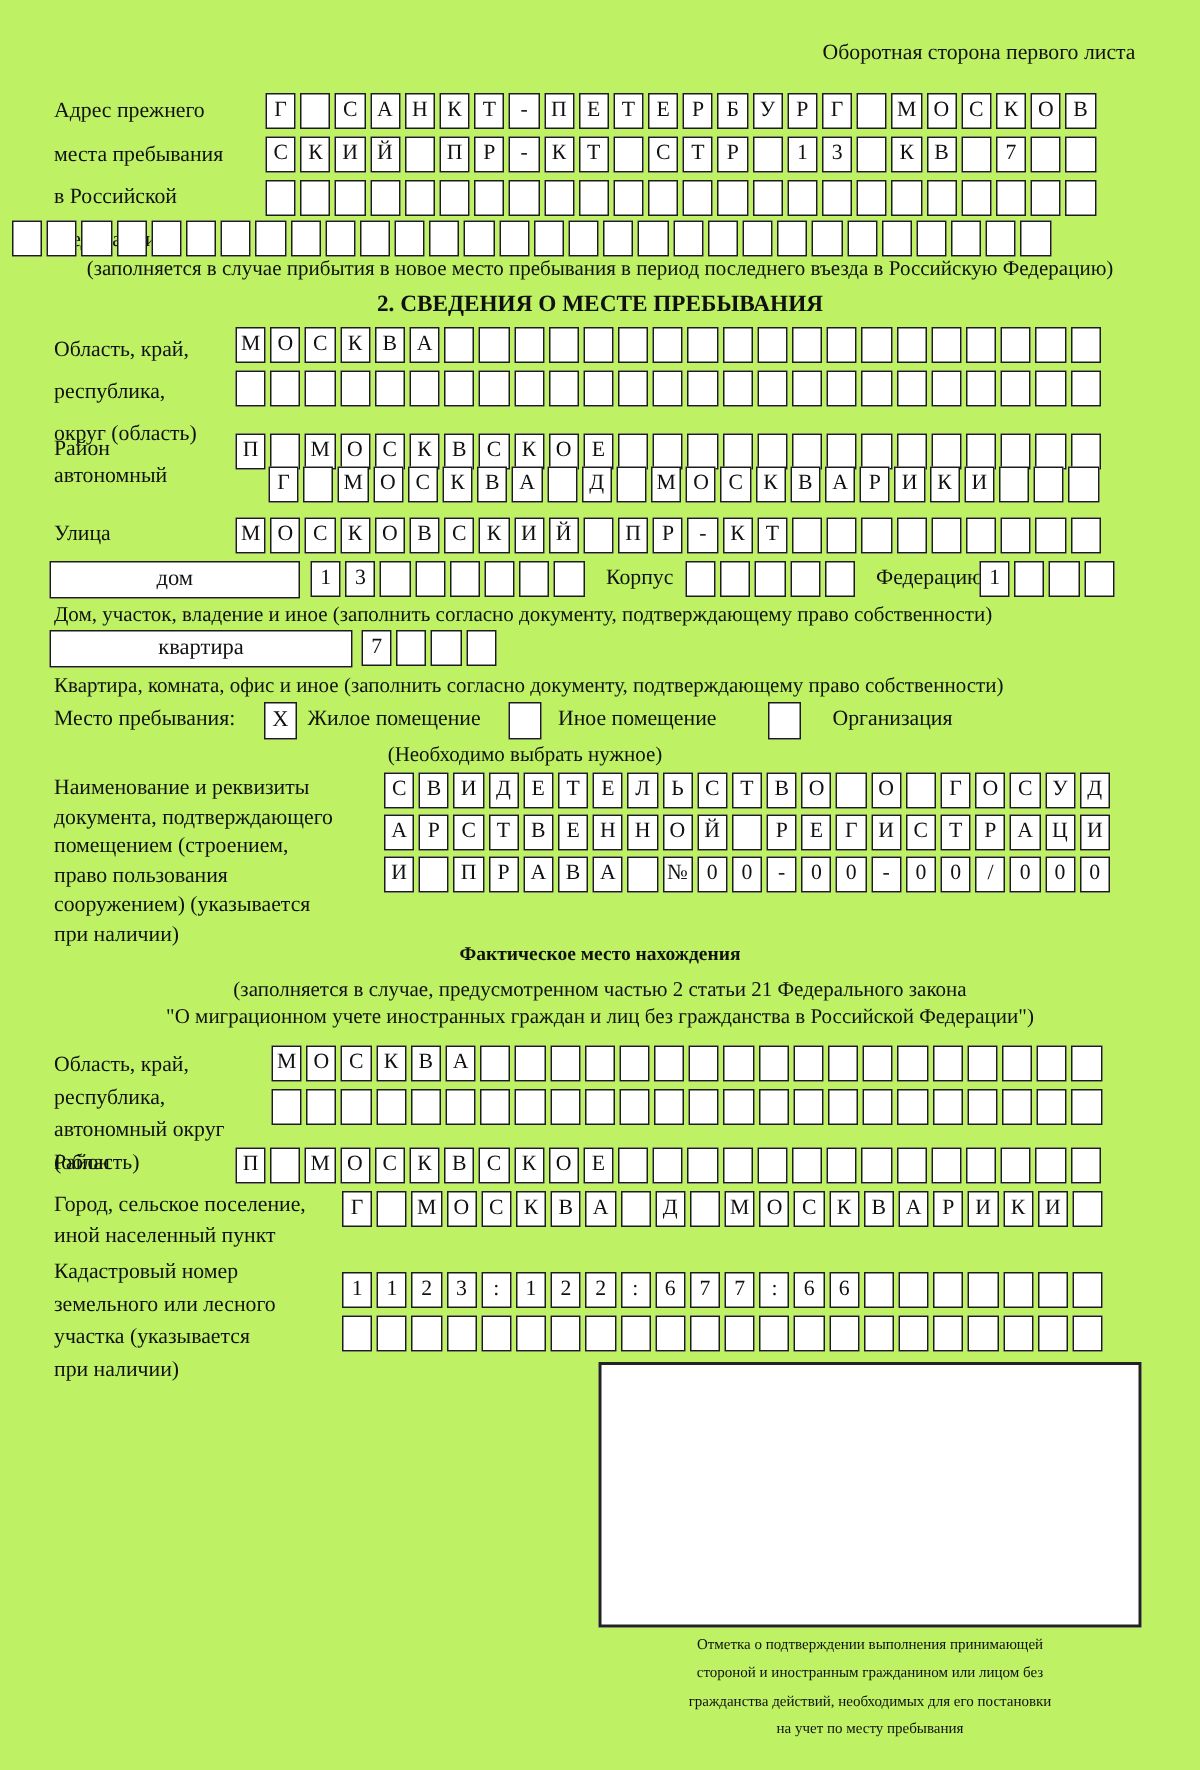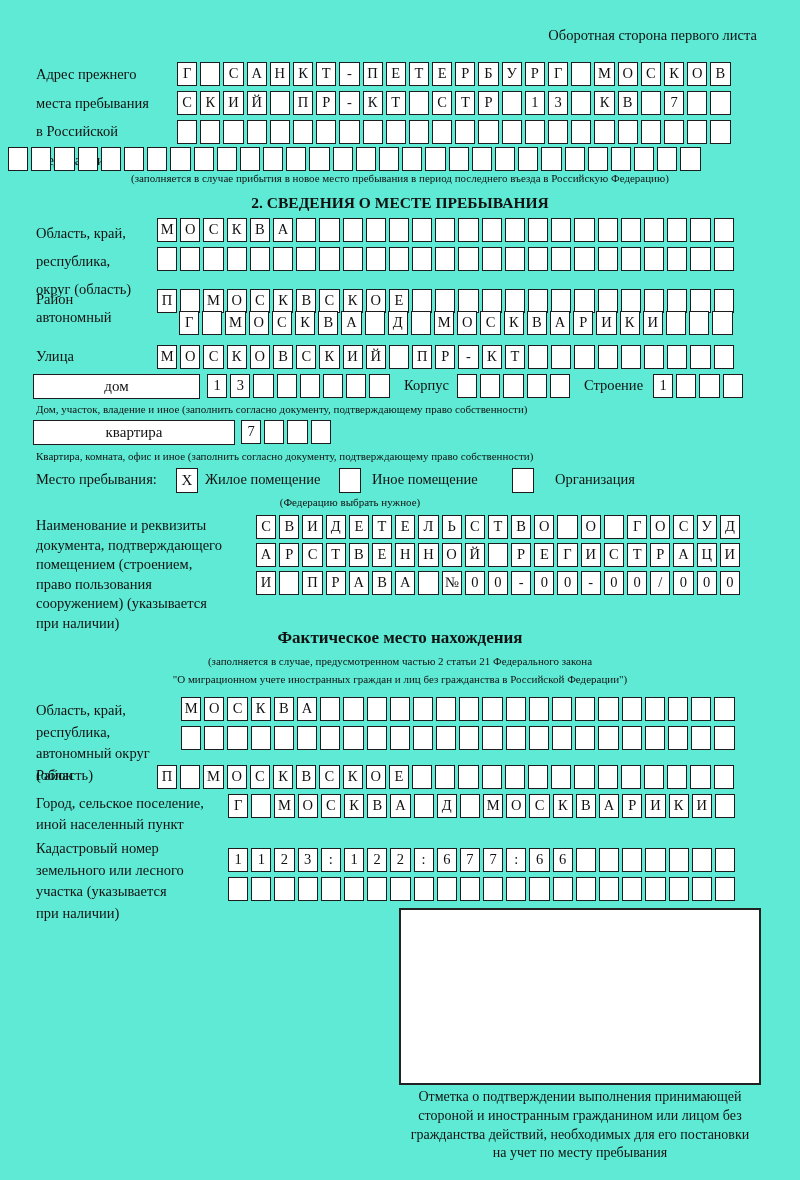--- a/index.html
+++ b/index.html
@@ -1,22 +1,22 @@
 <!DOCTYPE html>
 <html><head>
 <meta charset="utf-8">
 <style>
   html,body{margin:0;padding:0;background:#ffffff;}
-  .page{position:relative;width:800px;height:1180px;background:#5eead4;
+  .page{position:relative;width:800px;height:1180px;background:#bef264;
         font-family:"Liberation Serif",serif;color:#111;overflow:hidden;}
   .abs{position:absolute;}
   .note{font-size:14.5px;text-align:right;}
   .lbl{font-size:14.5px;}
   .lines div{white-space:nowrap;}
-  .caption{font-size:11px;}
+  .caption{font-size:14px;}
   .center{text-align:center;}
   .heading{font-size:15.5px;font-weight:bold;}
   .boxrow{position:absolute;display:flex;}
   .cell{flex:none;width:18.2px;height:21.5px;border:1.5px solid #1c1c1c;margin-right:3px;
         display:flex;align-items:center;justify-content:center;
         font-size:14.5px;line-height:21px;background:#fff;}
   .wbox{border:1.5px solid #1c1c1c;height:23px;display:flex;align-items:center;justify-content:center;
         font-size:15px;background:#fff;}
   .chk{position:absolute;width:20px;height:23px;border:1.5px solid #1c1c1c;
        display:flex;align-items:center;justify-content:center;font-size:15px;background:#fff;}
@@ -307,21 +307,21 @@
       <span class="cell"></span>
     </div>
   <div class="abs lbl" style="left:404px;top:377px">Корпус</div>
   <div class="boxrow" style="left:457px;top:374px">
       <span class="cell"></span>
       <span class="cell"></span>
       <span class="cell"></span>
       <span class="cell"></span>
       <span class="cell"></span>
     </div>
-  <div class="abs lbl" style="left:584px;top:377px">Строение</div>
+  <div class="abs lbl" style="left:584px;top:377px">Федерацию</div>
   <div class="boxrow" style="left:653px;top:374px">
       <span class="cell">1</span>
       <span class="cell"></span>
       <span class="cell"></span>
       <span class="cell"></span>
     </div>
   <div class="abs caption" style="left:36px;top:403px;width:760px">Дом, участок, владение и иное (заполнить согласно документу, подтверждающему право собственности)</div>
 
   <div class="abs wbox" style="left:33px;top:420px;width:200px">квартира</div>
   <div class="boxrow" style="left:241px;top:420px">
@@ -332,21 +332,21 @@
     </div>
   <div class="abs caption" style="left:36px;top:450px;width:760px">Квартира, комната, офис и иное (заполнить согласно документу, подтверждающему право собственности)</div>
 
   <div class="abs lbl" style="left:36px;top:471px">Место пребывания:</div>
   <div class="chk" style="left:176px;top:468px">X</div>
   <div class="abs lbl" style="left:205px;top:471px">Жилое помещение</div>
   <div class="chk" style="left:339px;top:468px"></div>
   <div class="abs lbl" style="left:372px;top:471px">Иное помещение</div>
   <div class="chk" style="left:512px;top:468px"></div>
   <div class="abs lbl" style="left:555px;top:471px">Организация</div>
-  <div class="abs caption center" style="left:150px;top:496px;width:400px">(Федерацию выбрать нужное)</div>
+  <div class="abs caption center" style="left:150px;top:496px;width:400px">(Необходимо выбрать нужное)</div>
 
   <div class="abs lines lbl" style="left:36px;top:516px;width:215px;line-height:19.5px">
       <div>Наименование и реквизиты</div>
       <div>документа, подтверждающего</div>
       <div>помещением (строением,</div>
       <div>право пользования</div>
       <div>сооружением) (указывается</div>
       <div>при наличии)</div>
     </div>
   <div class="boxrow" style="left:256px;top:515px">
@@ -412,21 +412,21 @@
       <span class="cell">0</span>
       <span class="cell">-</span>
       <span class="cell">0</span>
       <span class="cell">0</span>
       <span class="cell">/</span>
       <span class="cell">0</span>
       <span class="cell">0</span>
       <span class="cell">0</span>
     </div>
 
-  <div class="abs heading center" style="left:0;top:628px;width:800px;font-size:17px">Фактическое место нахождения</div>
+  <div class="abs heading center" style="left:0;top:628px;width:800px;font-size:13px">Фактическое место нахождения</div>
   <div class="abs lines caption center" style="left:0;top:652px;width:800px;line-height:18px">
       <div>(заполняется в случае, предусмотренном частью 2 статьи 21 Федерального закона</div>
       <div>"О миграционном учете иностранных граждан и лиц без гражданства в Российской Федерации")</div>
     </div>
 
   <div class="abs lines lbl" style="left:36px;top:700px;width:150px;line-height:21.5px">
       <div>Область, край,</div>
       <div>республика,</div>
       <div>автономный округ</div>
       <div>(область)</div>
@@ -591,20 +591,20 @@
       <span class="cell"></span>
       <span class="cell"></span>
       <span class="cell"></span>
       <span class="cell"></span>
       <span class="cell"></span>
       <span class="cell"></span>
       <span class="cell"></span>
     </div>
 
   <div class="stamp" style="left:399px;top:908px;width:358px;height:173px"></div>
-  <div class="abs lines caption center" style="left:388px;top:1088px;width:384px;line-height:18.8px;font-size:14px">
+  <div class="abs lines caption center" style="left:388px;top:1088px;width:384px;line-height:18.8px;font-size:10px">
       <div>Отметка о подтверждении выполнения принимающей</div>
       <div>стороной и иностранным гражданином или лицом без</div>
       <div>гражданства действий, необходимых для его постановки</div>
       <div>на учет по месту пребывания</div>
     </div>
 
 </div>
 
 </body></html>

